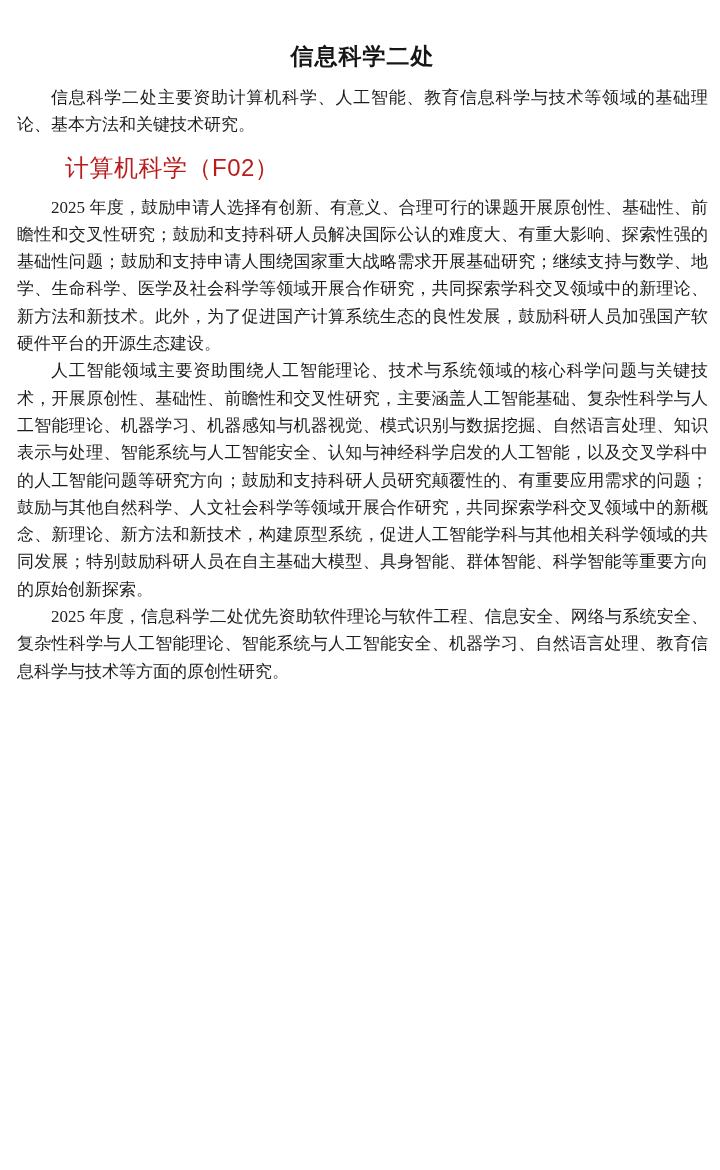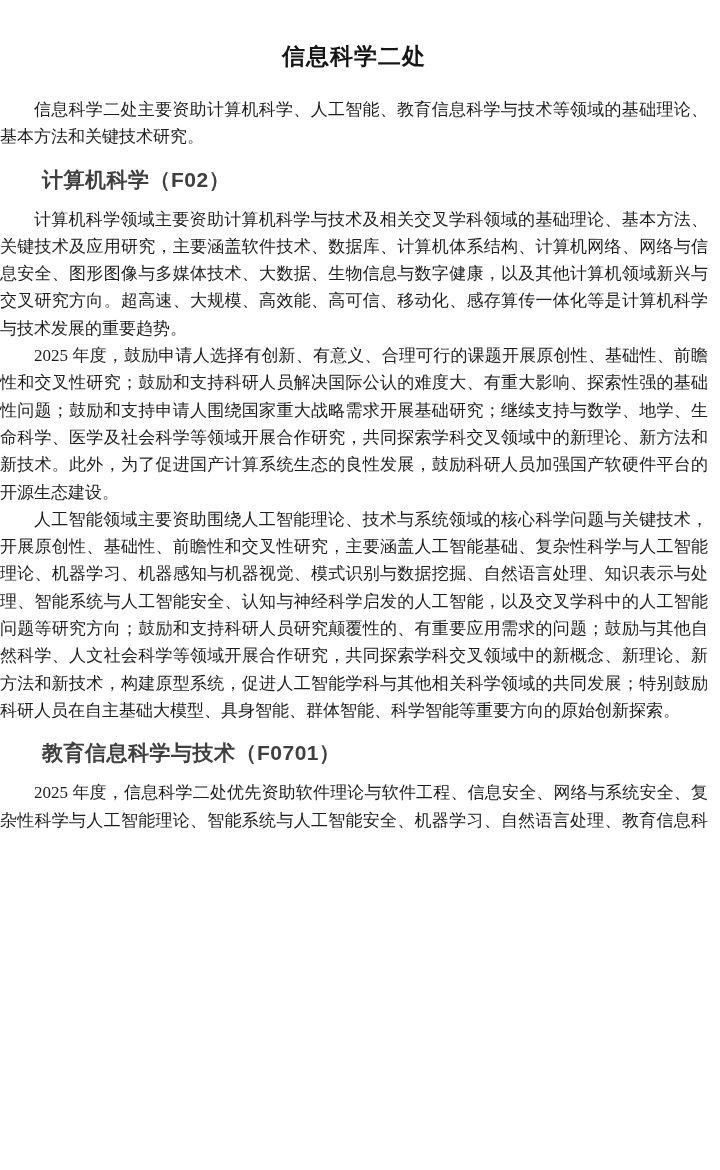--- a/index.html
+++ b/index.html
@@ -7,21 +7,21 @@
     padding: 0;
     background: #ffffff;
   }
   .page {
     position: relative;
     width: 720px;
     height: 830px;
     margin: 0 auto;
     background: #ffffff;
     box-sizing: border-box;
-    padding: 38px 12px 0 0;
+    padding: 38px 12px 0 17px;
     overflow: hidden;
     color: #1d1d1d;
     font-family: "Liberation Serif", "DejaVu Serif", serif;
   }
   .doc-title {
     margin: 0 0 0 0;
     text-align: center;
     font-family: "Liberation Sans", "DejaVu Sans", sans-serif;
     font-weight: 700;
     font-size: 23px;
@@ -31,49 +31,47 @@
   }
   .para {
     margin: 0;
     font-size: 17px;
     line-height: 27.3px;
     text-align: justify;
     text-indent: 2em;
     color: #1d1d1d;
   }
   .intro {
-    margin-top: 22px;
+    margin-top: 10px;
   }
   .section-heading {
     margin: 16px 0 13px 0;
     padding-left: 2em;
     font-family: "Liberation Sans", "DejaVu Sans", sans-serif;
-    font-weight: 700;
-    font-size: 21px;
+    font-weight: 400;
+    font-size: 24px;
     line-height: 26px;
-    color: #404040;
+    color: #b91c1c;
     letter-spacing: 0.5px;
   }
 </style>
 </head>
 <body>
 
 <div class="page">
 
   <h1 class="doc-title">信息科学二处</h1>
 
   <p class="para intro">信息科学二处主要资助计算机科学、人工智能、教育信息科学与技术等领域的基础理论、基本方法和关键技术研究。</p>
 
   <h2 class="section-heading">计算机科学（F02）</h2>
 
-  <p class="para">计算机科学领域主要资助计算机科学与技术及相关交叉学科领域的基础理论、基本方法、关键技术及应用研究，主要涵盖软件技术、数据库、计算机体系结构、计算机网络、网络与信息安全、图形图像与多媒体技术、大数据、生物信息与数字健康，以及其他计算机领域新兴与交叉研究方向。超高速、大规模、高效能、高可信、移动化、感存算传一体化等是计算机科学与技术发展的重要趋势。</p>
 
   <p class="para">2025 年度，鼓励申请人选择有创新、有意义、合理可行的课题开展原创性、基础性、前瞻性和交叉性研究；鼓励和支持科研人员解决国际公认的难度大、有重大影响、探索性强的基础性问题；鼓励和支持申请人围绕国家重大战略需求开展基础研究；继续支持与数学、地学、生命科学、医学及社会科学等领域开展合作研究，共同探索学科交叉领域中的新理论、新方法和新技术。此外，为了促进国产计算系统生态的良性发展，鼓励科研人员加强国产软硬件平台的开源生态建设。</p>
 
 
   <p class="para">人工智能领域主要资助围绕人工智能理论、技术与系统领域的核心科学问题与关键技术，开展原创性、基础性、前瞻性和交叉性研究，主要涵盖人工智能基础、复杂性科学与人工智能理论、机器学习、机器感知与机器视觉、模式识别与数据挖掘、自然语言处理、知识表示与处理、智能系统与人工智能安全、认知与神经科学启发的人工智能，以及交叉学科中的人工智能问题等研究方向；鼓励和支持科研人员研究颠覆性的、有重要应用需求的问题；鼓励与其他自然科学、人文社会科学等领域开展合作研究，共同探索学科交叉领域中的新概念、新理论、新方法和新技术，构建原型系统，促进人工智能学科与其他相关科学领域的共同发展；特别鼓励科研人员在自主基础大模型、具身智能、群体智能、科学智能等重要方向的原始创新探索。</p>
 
-  <h2 class="section-heading">教育信息科学与技术（F0701）</h2>
 
 
   <p class="para">2025 年度，信息科学二处优先资助软件理论与软件工程、信息安全、网络与系统安全、复杂性科学与人工智能理论、智能系统与人工智能安全、机器学习、自然语言处理、教育信息科学与技术等方面的原创性研究。</p>
 
 </div>
 
 </body></html>

